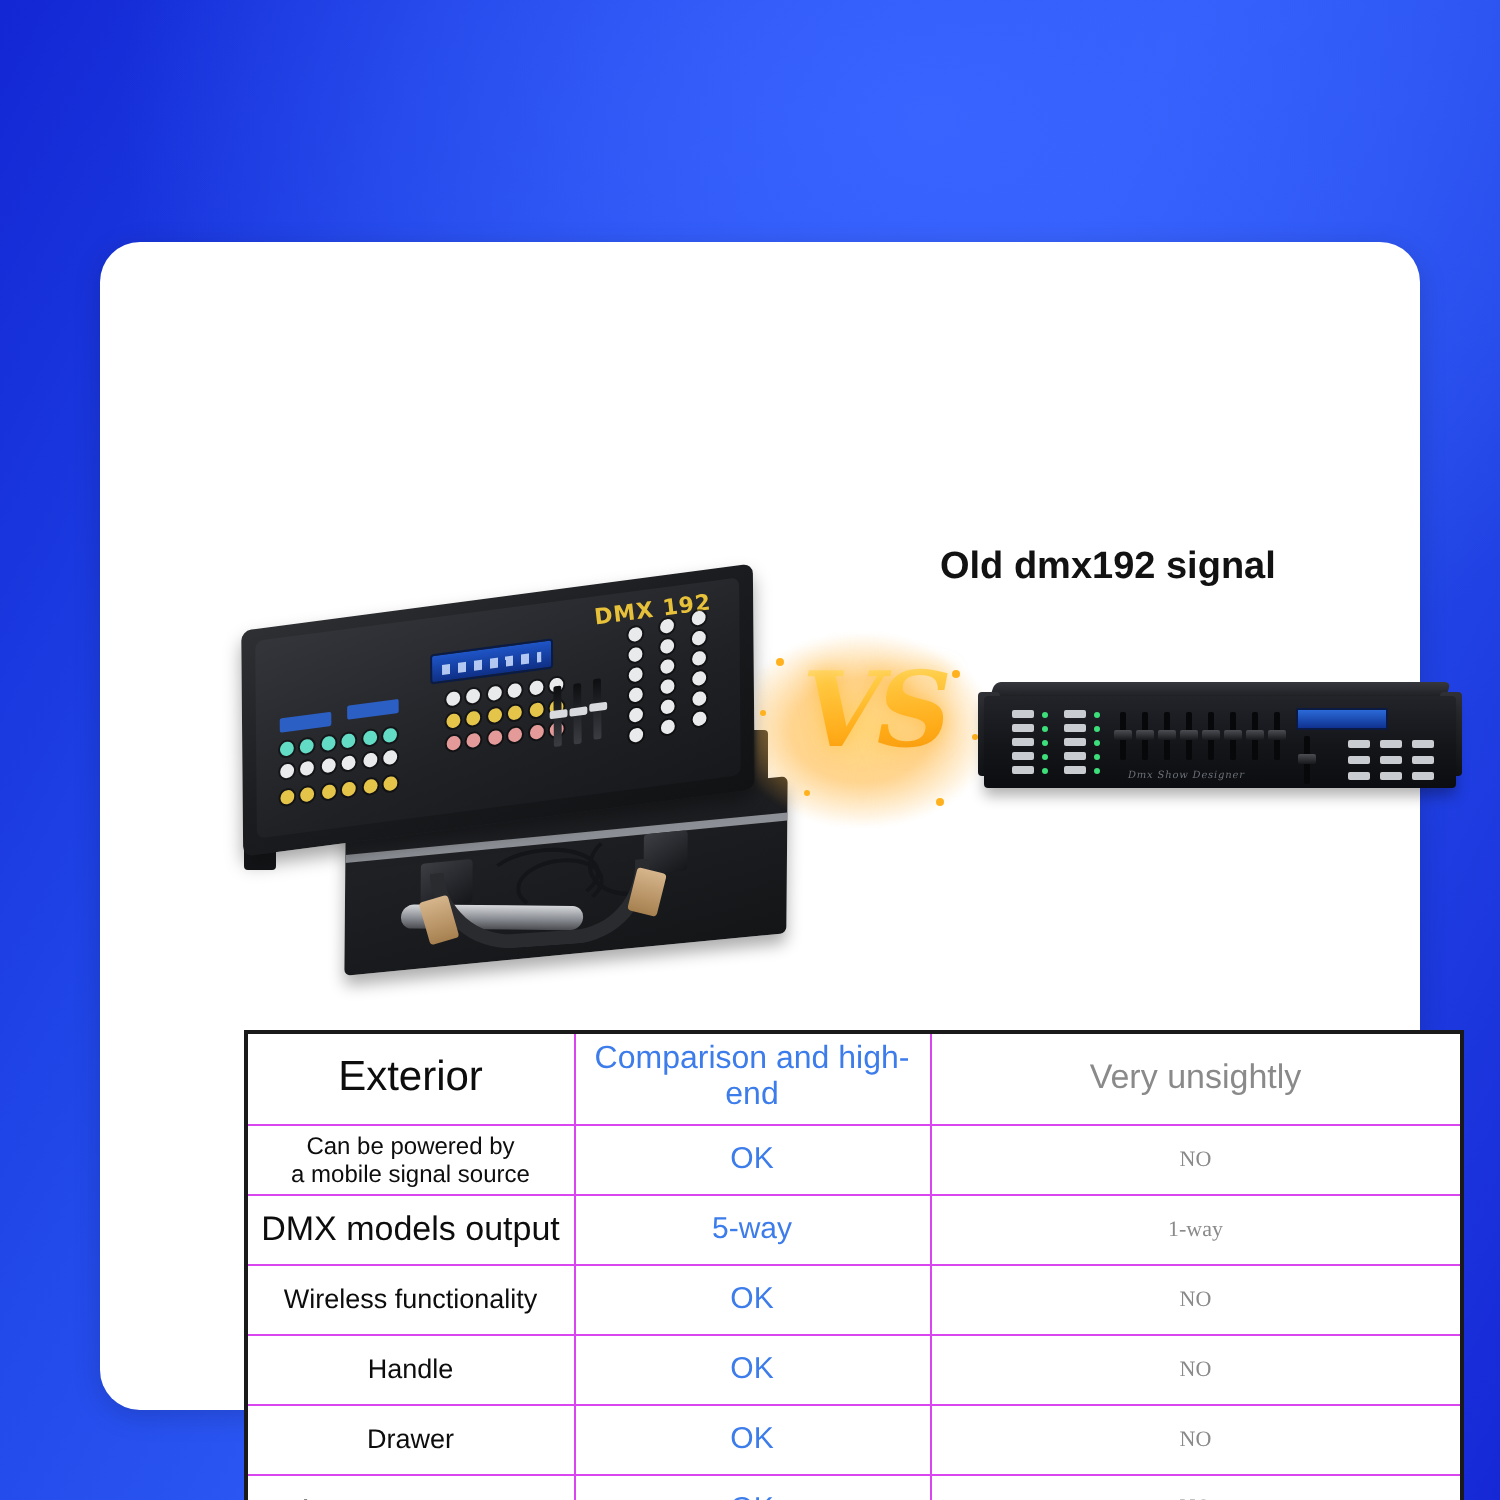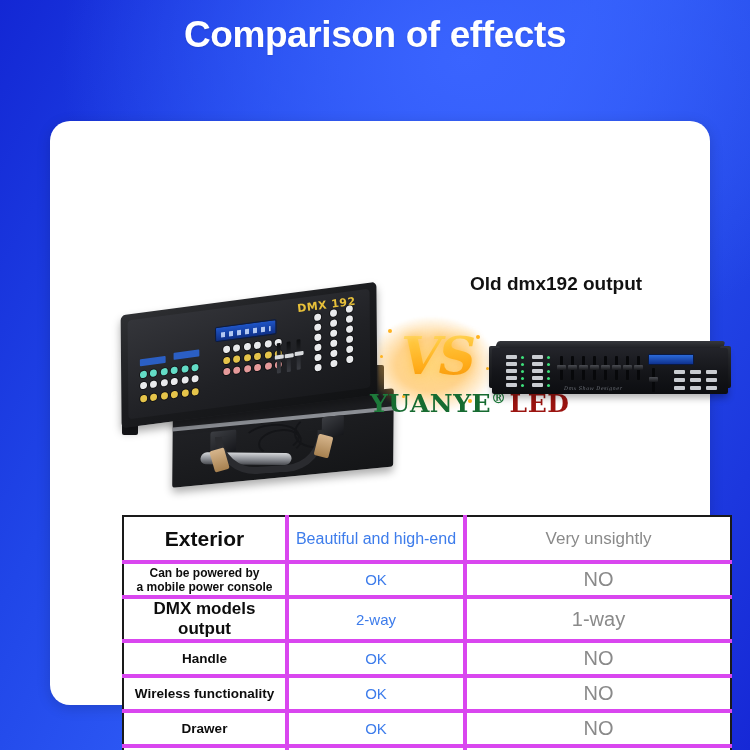--- a/index.html
+++ b/index.html
@@ -342,60 +342,59 @@
   
   #compare-table {
     position: absolute;
     left: 72px; top: 394px;
     width: 608px;
     border-collapse: collapse;
     table-layout: fixed;
     background: #fff;
   }
   #compare-table td {
-    border: 4px solid #d946ef;
+    border: 1px solid #d946ef;
     text-align: center;
     vertical-align: middle;
     padding: 0 4px;
   }
   #compare-table tr:first-child td { border-top: 2px solid #1a1a1a; }
   #compare-table tr:last-child td  { border-bottom: 2px solid #1a1a1a; }
   #compare-table td:first-child { border-left: 2px solid #1a1a1a; }
   #compare-table td:last-child  { border-right: 2px solid #1a1a1a; }
 
-  .c-feature { width: 164px; color: #0d0d0d; font-weight: bold; }
+  .c-feature { width: 164px; color: #0d0d0d; font-weight: normal; }
   .c-new     { width: 178px; color: #3d7ceb; }
   .c-old     { width: 266px; color: #8a8a8a; }
 
   .row-head .c-feature { font-size: 21px; }
   .row-head .c-new     { font-size: 16px; }
   .row-head .c-old     { font-size: 17px; }
 
   .row-std .c-feature { font-size: 13.5px; }
   .row-std .c-new     { font-size: 15px; }
-  .row-std .c-old     { font-size: 20px; }
+  .row-std .c-old     { font-size: 11px; font-family: Liberation Serif, serif; }
 
   .row-head td { height: 46px; }
   .row-std td  { height: 35px; }
   .row-two .c-feature { font-size: 12px; line-height: 14px; }
 </style>
 </head>
 <body>
 
 <div id="poster">
 
   <div id="title-block">
-    <span class="tline">Comparison of effects</span>
   </div>
 
   <div class="tick-mark"></div>
 
   <div id="card">
 
-    <div class="caption" id="caption-old">Old dmx192 output</div>
+    <div class="caption" id="caption-old">Old dmx192 signal</div>
 
     <div id="photo-area">
 
       <div id="new-console">
 
         <div class="nc-rackear" style="left:2px;  top:84px;"></div>
         <div class="nc-rackear" style="left:248px; top:66px;"></div>
 
         <div class="nc-drawer">
           <div class="nc-drawer-lip"></div>
@@ -511,23 +510,20 @@
         <div id="vs-glow"></div>
         <div id="vs-text">VS</div>
         <span class="spark" style="left:16px; top:20px; width:4px; height:4px;"></span>
         <span class="spark" style="left:8px;  top:46px; width:3px; height:3px;"></span>
         <span class="spark" style="left:104px;top:26px; width:4px; height:4px;"></span>
         <span class="spark" style="left:114px;top:58px; width:3px; height:3px;"></span>
         <span class="spark" style="left:30px; top:86px; width:3px; height:3px;"></span>
         <span class="spark" style="left:96px; top:90px; width:4px; height:4px;"></span>
       </div>
 
-      <div id="watermark">
-        <span id="wm-y">Y</span><span id="wm-uanye">UANYE</span><span id="wm-reg">®</span><span id="wm-led">LED</span>
-      </div>
 
       <div id="old-console">
         <div class="oc-top"></div>
         <div class="oc-side" style="left:-3px;"></div>
         <div class="oc-side" style="left:228px;"></div>
 
         <div class="oc-face">
           <div class="oc-lcd"></div>
 
           <div class="oc-btn" style="left:14px; top:7px;"></div>
@@ -592,43 +588,43 @@
 
           <div class="oc-label">Dmx Show Designer</div>
         </div>
       </div>
     </div>
 
     <table id="compare-table">
       <tbody>
         <tr class="row-head">
           <td class="c-feature">Exterior</td>
-          <td class="c-new">Beautiful and high-end</td>
+          <td class="c-new">Comparison and high-end</td>
           <td class="c-old">Very unsightly</td>
         </tr>
         <tr class="row-std row-two">
           <td class="c-feature">
             <span>Can be powered by</span><br>
-            <span>a mobile power console</span>
+            <span>a mobile signal source</span>
           </td>
           <td class="c-new">OK</td>
           <td class="c-old">NO</td>
         </tr>
         <tr class="row-std">
           <td class="c-feature" style="font-size:17px;">DMX models output</td>
-          <td class="c-new">2-way</td>
+          <td class="c-new">5-way</td>
           <td class="c-old">1-way</td>
         </tr>
         <tr class="row-std">
-          <td class="c-feature">Handle</td>
+          <td class="c-feature">Wireless functionality</td>
           <td class="c-new">OK</td>
           <td class="c-old">NO</td>
         </tr>
         <tr class="row-std">
-          <td class="c-feature">Wireless functionality</td>
+          <td class="c-feature">Handle</td>
           <td class="c-new">OK</td>
           <td class="c-old">NO</td>
         </tr>
         <tr class="row-std">
           <td class="c-feature">Drawer</td>
           <td class="c-new">OK</td>
           <td class="c-old">NO</td>
         </tr>
         <tr class="row-std">
           <td class="c-feature">Appearance patent</td>

